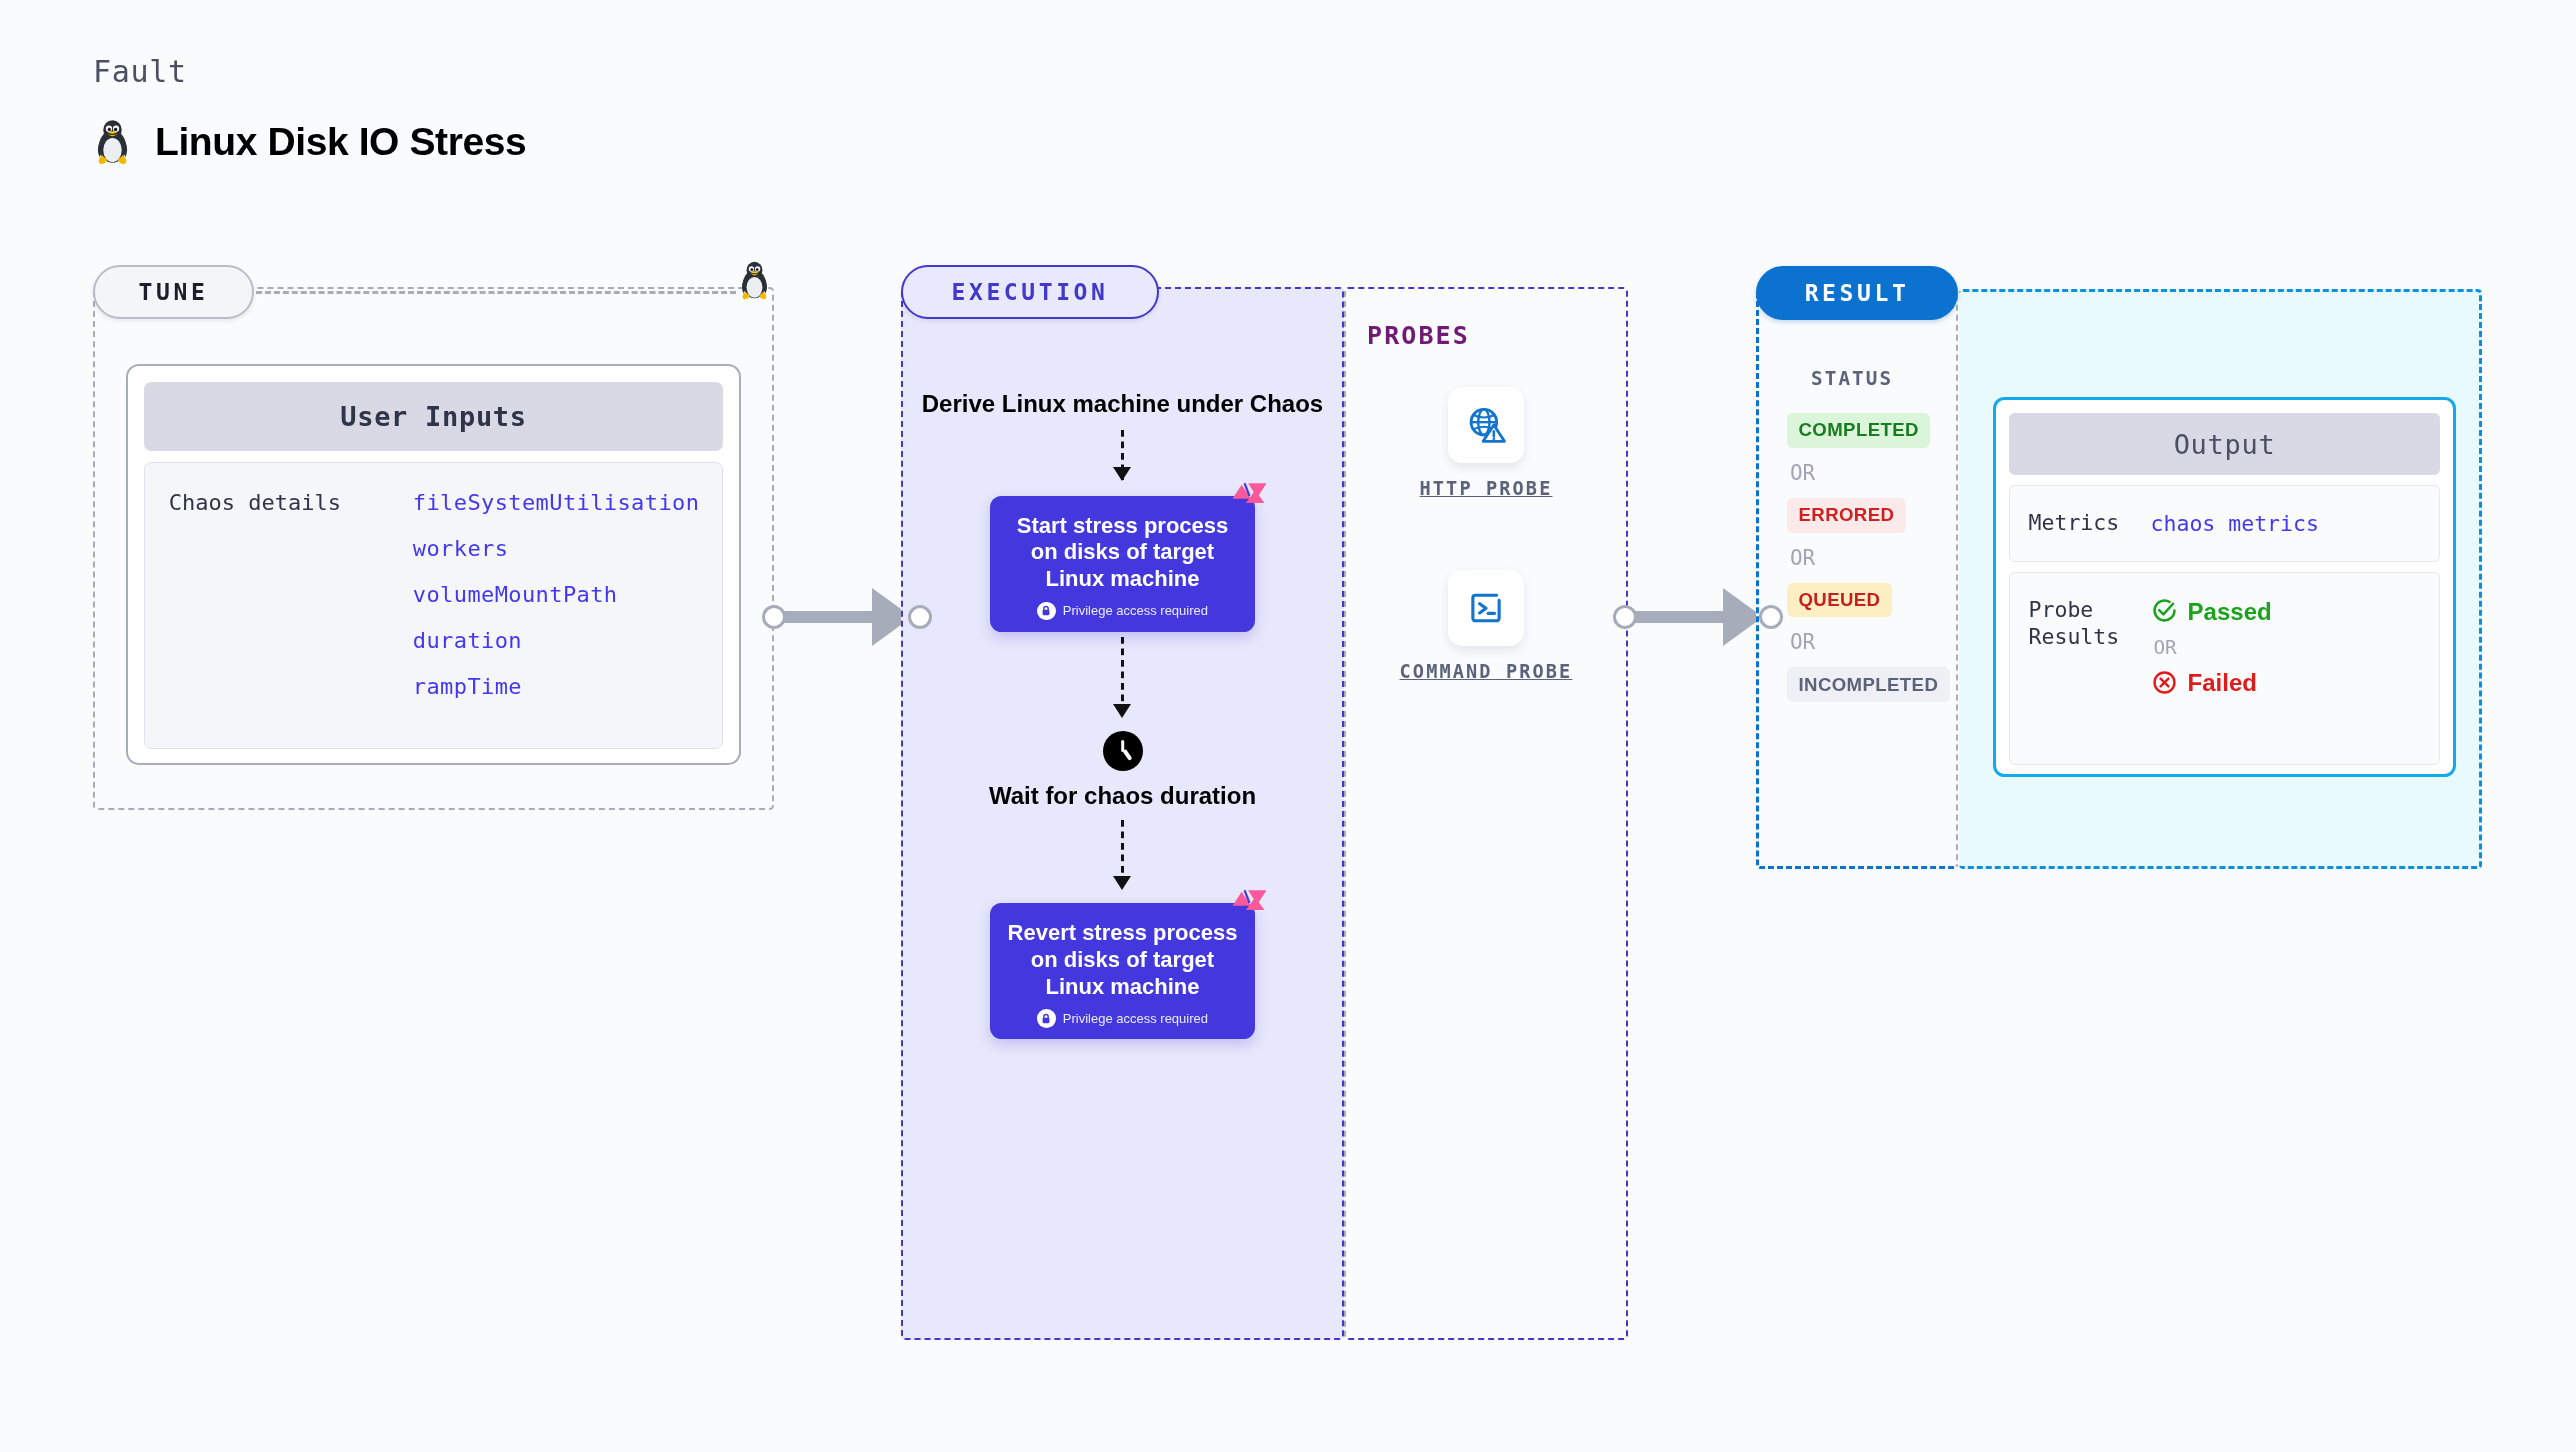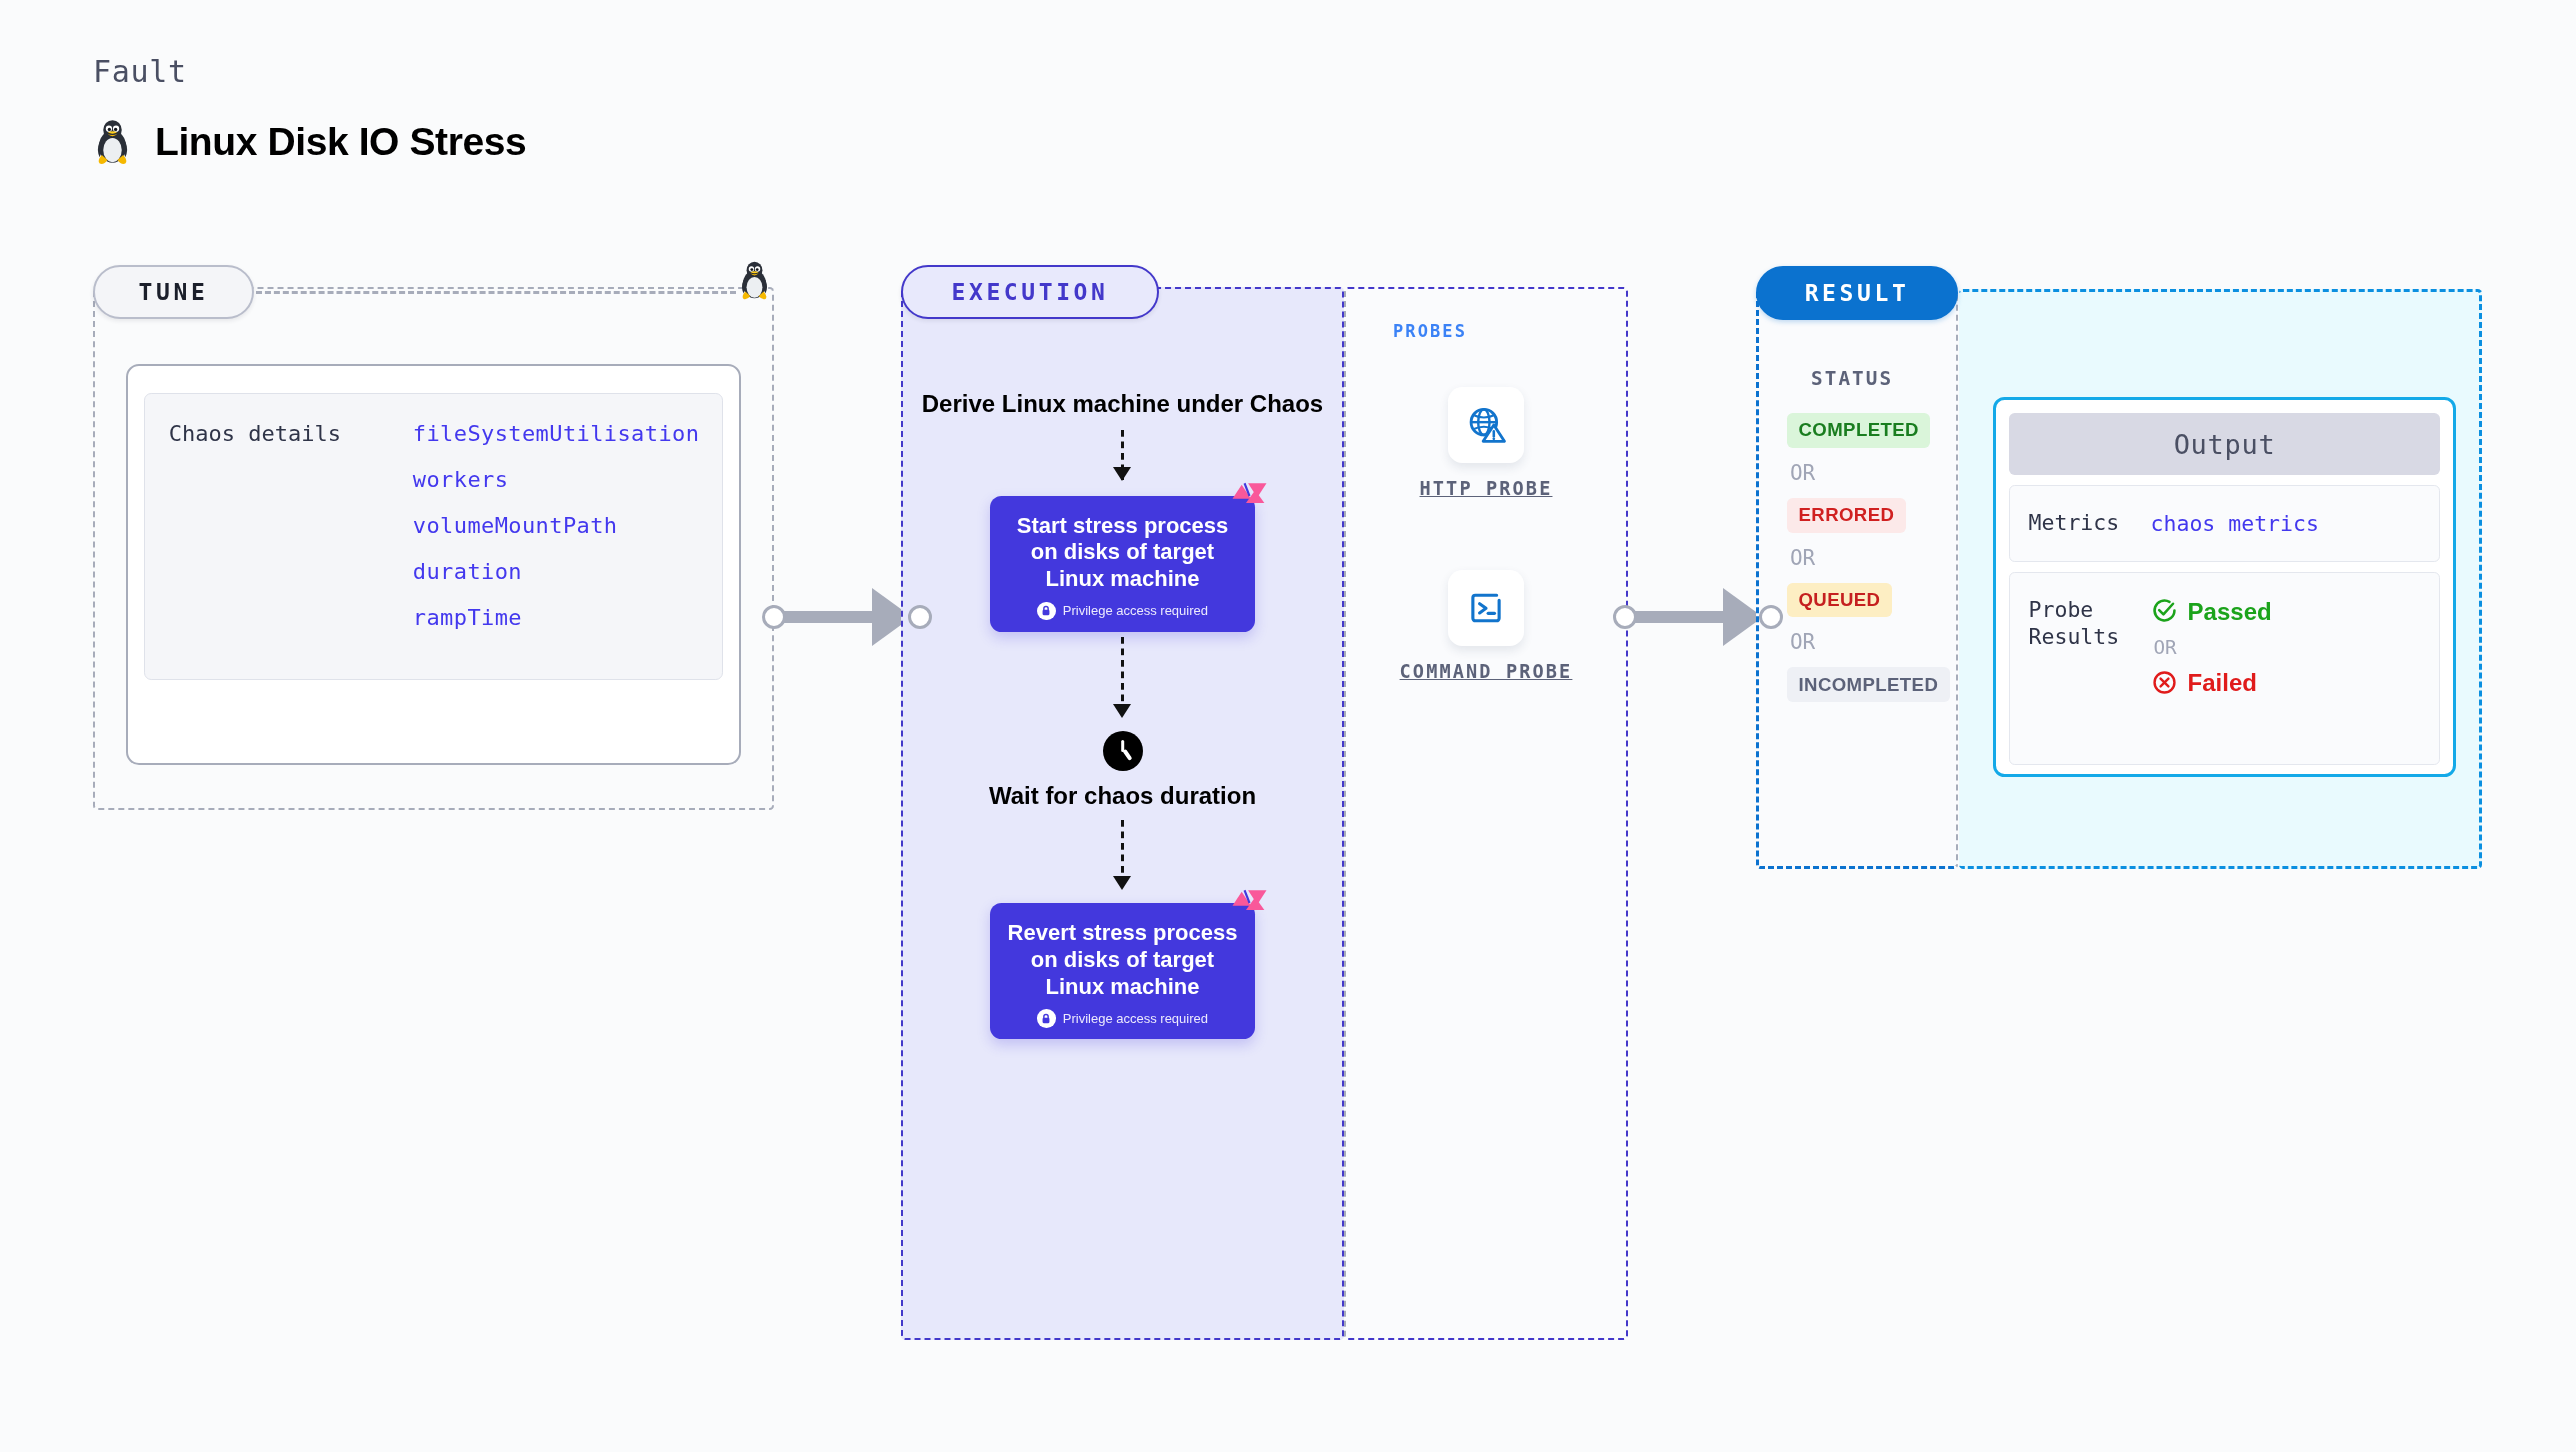--- a/index.html
+++ b/index.html
@@ -200,21 +200,21 @@
   }
   .wait-text {
     margin-top: 10px; text-align: center;
     font-size: 24px; font-weight: 700; color: #000; line-height: 1.28;
   }
 
   
   .probes-label {
     position: absolute; left: 1367px; top: 321px;
     font-family: "DejaVu Sans Mono", monospace;
-    font-size: 17px; font-weight: 700; color: #3b82f6; letter-spacing: 2.1px; margin-left: 26px;
+    font-size: 25px; font-weight: 700; color: #701a75; letter-spacing: 2.1px;
   }
   .probe-item {
     position: absolute; width: 284px; left: 1344px;
     display: flex; flex-direction: column; align-items: center;
   }
   .probe-http { top: 387px; }
   .probe-cmd { top: 570px; }
   .probe-tile {
     width: 76px; height: 76px; background: #fff; border-radius: 14.3px;
     display: flex; align-items: center; justify-content: center;
@@ -333,20 +333,21 @@
       <path d="M20 22 Q27 29 34 22 Q27 25.5 20 22Z" fill="#f5b800"></path>
       <path d="M20.5 20.5 Q27 17 33.5 20.5 Q27 23.5 20.5 20.5Z" fill="#ffd021"></path>
       <path d="M12 52 Q5 60 9 64 Q15 66 20 59Z" fill="#f5b800"></path>
       <path d="M42 52 Q49 60 45 64 Q39 66 34 59Z" fill="#f5b800"></path>
       <path d="M9 33 Q4 45 9 55 Q13 46 12 34Z" fill="#2a2f38"></path>
       <path d="M45 33 Q50 45 45 55 Q41 46 42 34Z" fill="#2a2f38"></path>
     </svg>
   </div>
 
   <div class="tune-card">
+    <div class="tune-head">User Inputs</div>
     <div class="tune-body">
       <div class="tune-label">Chaos details</div>
       <div class="tune-params">
         <div class="tune-param">fileSystemUtilisation</div>
         <div class="tune-param">workers</div>
         <div class="tune-param">volumeMountPath</div>
         <div class="tune-param">duration</div>
         <div class="tune-param">rampTime</div>
       </div>
     </div>

